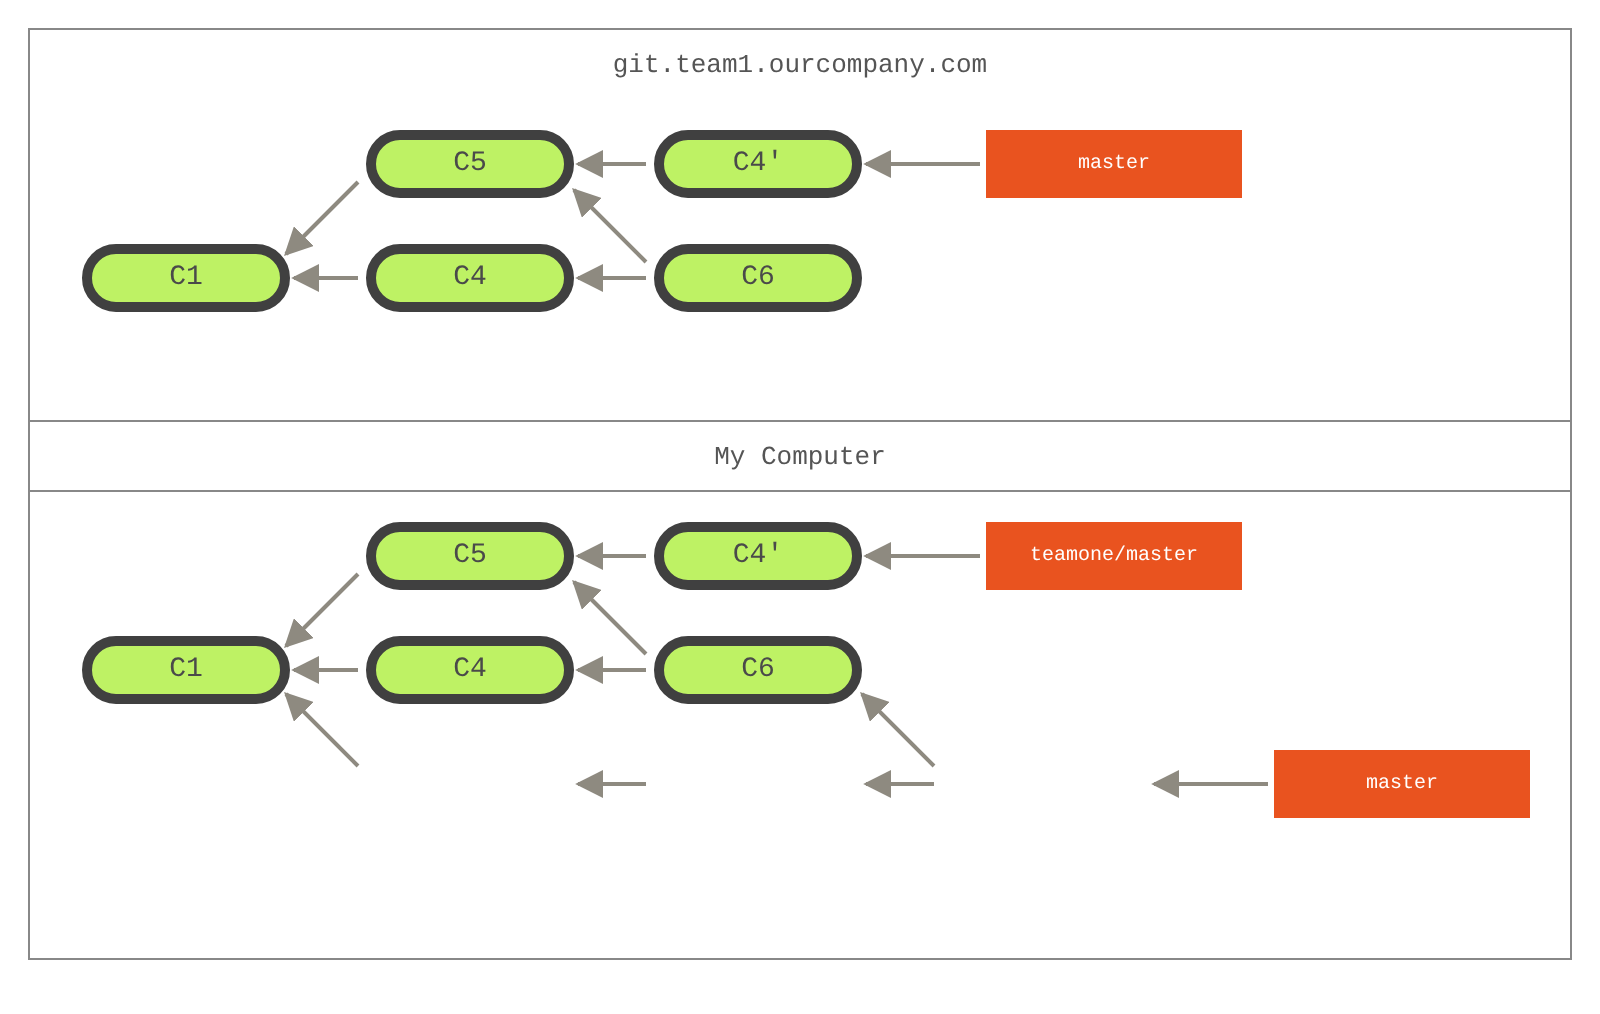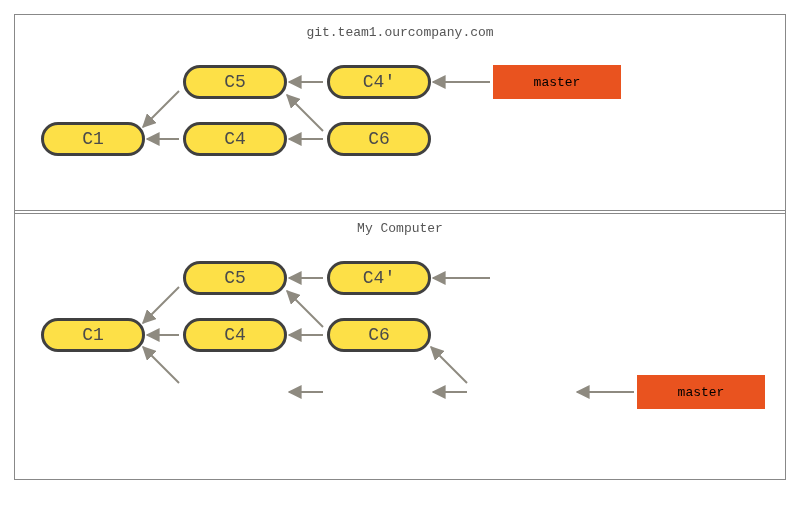--- a/index.html
+++ b/index.html
@@ -21,59 +21,59 @@
     right: 0;
     text-align: center;
     font-size: 13px;
     color: #555;
     font-family: "Courier New", Courier, monospace;
   }
   .commit {
     position: absolute;
     width: 104px;
     height: 34px;
-    background: #fde047;
-    border: 3px solid #404040;
+    background: #bef264;
+    border: 5px solid #404040;
     border-radius: 17px;
     box-sizing: border-box;
     display: flex;
     align-items: center;
     justify-content: center;
-    font-size: 18px;
+    font-size: 14px;
     color: #4a4a4a;
     font-family: "Courier New", Courier, monospace;
     z-index: 2;
   }
   .ref {
     position: absolute;
     height: 34px;
     background: #e9531f;
-    color: #000000;
+    color: #ffffff;
     display: flex;
     align-items: center;
     justify-content: center;
-    font-size: 13px;
+    font-size: 10px;
     font-family: "Courier New", Courier, monospace;
     z-index: 2;
     box-sizing: border-box;
   }
   svg.arrows {
     position: absolute;
     left: 0;
     top: 0;
     width: 100%;
     height: 100%;
     z-index: 1;
     pointer-events: none;
   }
 </style>
 </head>
 <body>
 
-<div class="panel" style="left:14px; top:14px; width:772px; height:200px;">
+<div class="panel" style="left:14px; top:14px; width:772px; height:232px;">
   <div class="panel-title" style="top:10px;">git.team1.ourcompany.com</div>
 
   <svg class="arrows">
     <defs>
       <marker id="arrR" viewBox="0 0 10 10" refX="9" refY="5" markerWidth="7" markerHeight="7" orient="auto-start-reverse">
         <path d="M 0 0 L 10 5 L 0 10 z" fill="#8e8a80"></path>
       </marker>
     </defs>
 
     <line x1="164" y1="76" x2="128" y2="112" stroke="#8e8a80" stroke-width="2" marker-end="url(#arrR)"></line>
@@ -130,14 +130,15 @@
 
     <line x1="619" y1="181" x2="562" y2="181" stroke="#8e8a80" stroke-width="2" marker-end="url(#arrL)"></line>
   </svg>
 
   <div class="commit" style="left:26px;  top:107px;">C1</div>
   <div class="commit" style="left:168px; top:50px;">C5</div>
   <div class="commit" style="left:168px; top:107px;">C4</div>
   <div class="commit" style="left:312px; top:50px;">C4'</div>
   <div class="commit" style="left:312px; top:107px;">C6</div>
 
+  <div class="ref" style="left:478px; top:50px;  width:128px;">teamone/master</div>
   <div class="ref" style="left:622px; top:164px; width:128px;">master</div>
 </div>
 
 </body></html>

